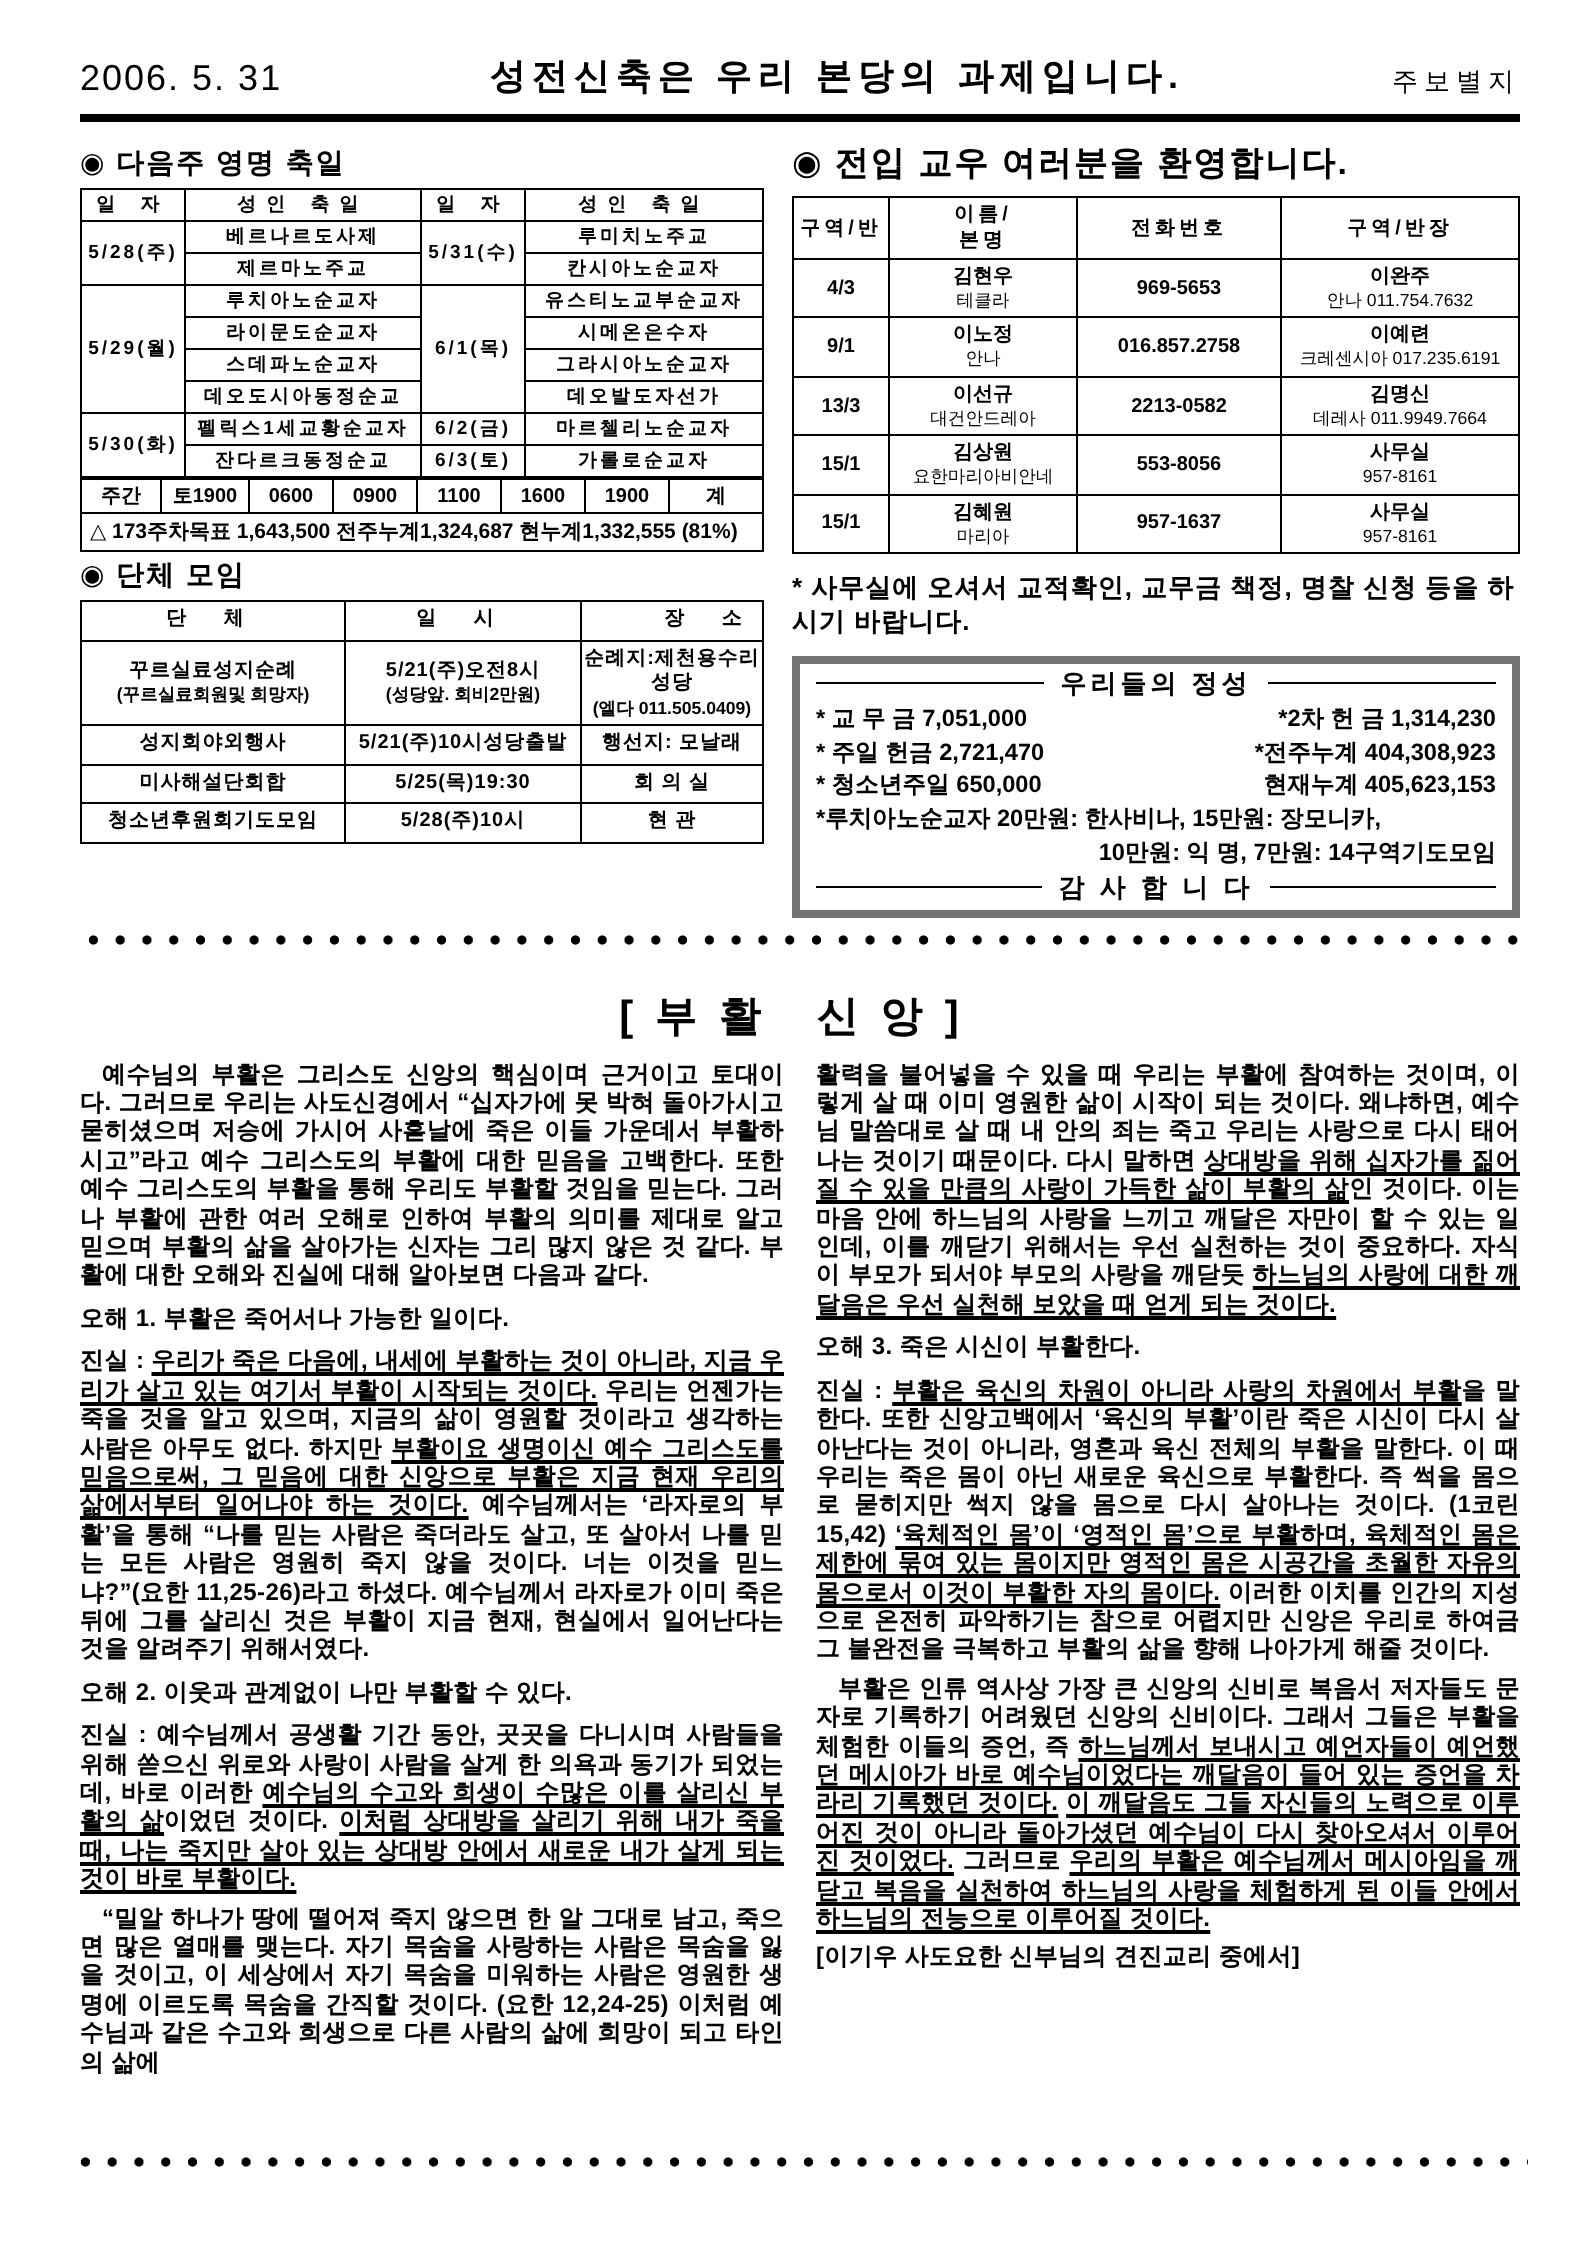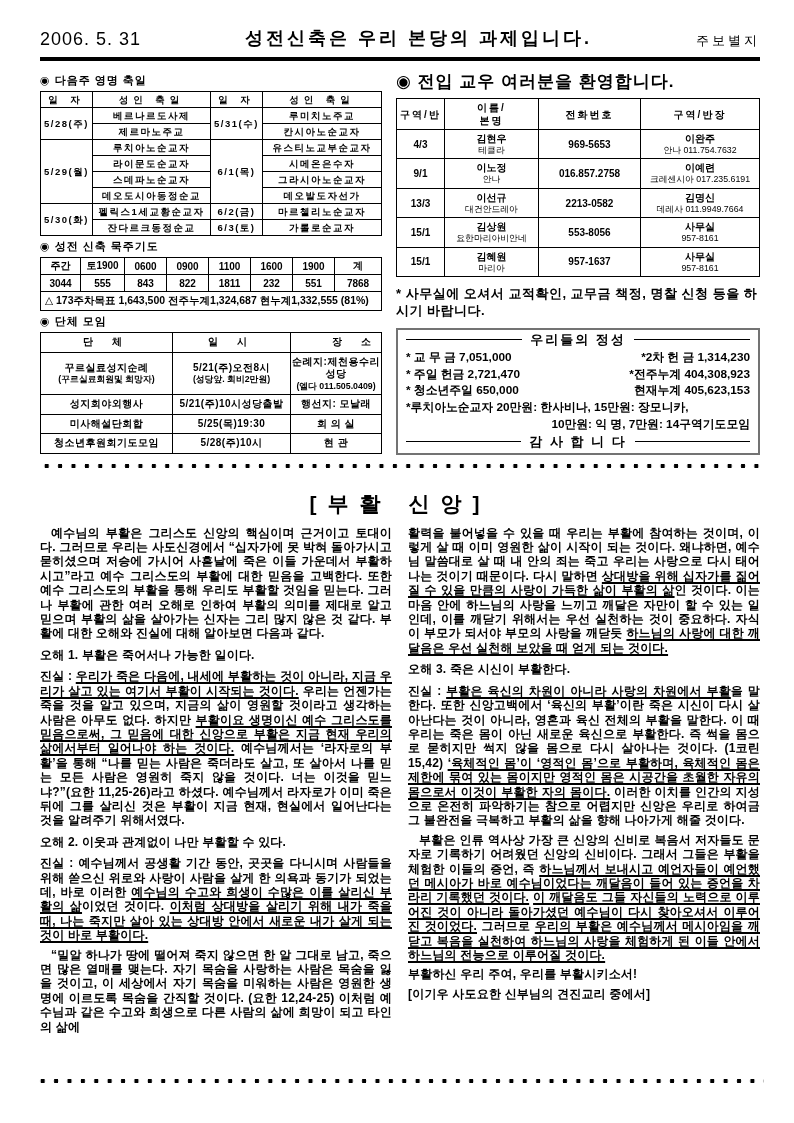--- a/index.html
+++ b/index.html
@@ -12,36 +12,36 @@
   
   .hdr{display:flex;align-items:flex-end;justify-content:space-between;
        border-bottom:4px solid #000;padding-bottom:7px;}
   .hdr .date{font-size:18px;letter-spacing:1px;}
   .hdr .title{font-size:18px;font-weight:bold;letter-spacing:3px;}
   .hdr .tag{font-size:13px;letter-spacing:3px;}
   
   .topsec{display:flex;gap:14px;margin-top:9px;}
   .colL{width:342px;flex:none;}
   .colR{flex:1;min-width:0;}
-  .sec-h{font-weight:bold;font-size:11px;margin:3px 0 3px;letter-spacing:1px;}
+  .sec-h{font-weight:bold;font-size:14px;margin:3px 0 3px;letter-spacing:1px;}
   .sec-h.big{font-size:17px;margin:0 0 5px;letter-spacing:1px;}
   table{border-collapse:collapse;width:100%;table-layout:fixed;}
   td,th{border:1.4px solid #000;text-align:center;vertical-align:middle;padding:1px 2px;overflow:hidden;}
   .feast td{font-size:9.5px;font-weight:bold;height:13px;letter-spacing:1.5px;line-height:1.05;}
   .feast td.hd{letter-spacing:5px;}
   .rosary td{font-size:10px;font-weight:bold;height:14px;padding:1px 1px;}
   .rosary td.note{text-align:left;font-size:10.5px;letter-spacing:0;padding:2px 4px;}
   .groups td{font-size:10px;font-weight:bold;padding:3px 1px;line-height:1.25;letter-spacing:0.5px;}
   .groups .sub{font-size:8.8px;letter-spacing:0;}
   .newc td{font-size:10px;font-weight:bold;padding:2px 1px;line-height:1.3;}
   .newc .sub{font-size:8.8px;font-weight:normal;letter-spacing:0;}
   .newc td.hd{font-size:10px;letter-spacing:2px;height:22px;}
   
   .note-txt{font-size:13px;font-weight:bold;margin:9px 0 8px;line-height:1.3;letter-spacing:0.5px;}
-  .offer{border:2px solid #737373;padding:1px 8px 2px;}
+  .offer{border:4px solid #737373;padding:1px 8px 2px;}
   .offer-cap{display:flex;align-items:center;gap:8px;font-weight:bold;font-size:13px;letter-spacing:2px;}
   .offer-cap .ln{flex:1;border-top:1.6px solid #000;height:0;}
   .offer-row{display:flex;justify-content:space-between;font-size:11.8px;font-weight:bold;line-height:1.42;}
   .offer-extra{font-size:11.8px;font-weight:bold;line-height:1.42;}
   .offer-extra.r{text-align:right;}
   
   .dots{height:8px;margin:7px 0 2px;
     background-image:radial-gradient(circle,#000 2.1px,rgba(0,0,0,0) 2.5px);
     background-size:13.4px 8px;background-position:left center;background-repeat:repeat-x;}
   .dots.bottom{position:absolute;left:36px;right:30px;bottom:38px;margin:0;}
@@ -118,21 +118,20 @@
               <td>마르첼리노순교자</td>
             </tr>
             <tr>
               <td>잔다르크동정순교</td>
               <td rowspan="1">6/3(토)</td>
               <td>가롤로순교자</td>
             </tr>
           </tbody>
       </table>
 
-      <div class="sec-h">◉ 성전 신축 묵주기도</div>
       <table class="rosary">
         <colgroup>
             <col style="width:40px">
             <col style="width:44px">
             <col style="width:42px">
             <col style="width:42px">
             <col style="width:42px">
             <col style="width:42px">
             <col style="width:42px">
             <col>
@@ -140,30 +139,20 @@
         <tbody>
             <tr>
               <td>주간</td>
               <td>토1900</td>
               <td>0600</td>
               <td>0900</td>
               <td>1100</td>
               <td>1600</td>
               <td>1900</td>
               <td>계</td>
-            </tr>
-            <tr>
-              <td>3044</td>
-              <td>555</td>
-              <td>843</td>
-              <td>822</td>
-              <td>1811</td>
-              <td>232</td>
-              <td>551</td>
-              <td>7868</td>
             </tr>
             <tr>
               <td class="note" colspan="8">△ 173주차목표 1,643,500 전주누계1,324,687 현누계1,332,555 (81%)</td>
             </tr>
           </tbody>
       </table>
 
       <div class="sec-h">◉ 단체 모임</div>
       <table class="groups">
         <colgroup>
@@ -360,19 +349,18 @@
         <p>진실 : <u>우리가 죽은 다음에, 내세에 부활하는 것이 아니라, 지금 우리가 살고 있는 여기서 부활이 시작되는 것이다.</u> 우리는 언젠가는 죽을 것을 알고 있으며, 지금의 삶이 영원할 것이라고 생각하는 사람은 아무도 없다. 하지만 <u>부활이요 생명이신 예수 그리스도를 믿음으로써, 그 믿음에 대한 신앙으로 부활은 지금 현재 우리의 삶에서부터 일어나야 하는 것이다.</u> 예수님께서는 ‘라자로의 부활’을 통해 “나를 믿는 사람은 죽더라도 살고, 또 살아서 나를 믿는 모든 사람은 영원히 죽지 않을 것이다. 너는 이것을 믿느냐?”(요한 11,25-26)라고 하셨다. 예수님께서 라자로가 이미 죽은 뒤에 그를 살리신 것은 부활이 지금 현재, 현실에서 일어난다는 것을 알려주기 위해서였다.</p>
         <p class="ah ">오해 2. 이웃과 관계없이 나만 부활할 수 있다.</p>
         <p>진실 : 예수님께서 공생활 기간 동안, 곳곳을 다니시며 사람들을 위해 쏟으신 위로와 사랑이 사람을 살게 한 의욕과 동기가 되었는데, 바로 이러한 <u>예수님의 수고와 희생이 수많은 이를 살리신 부활의 삶</u>이었던 것이다. <u>이처럼 상대방을 살리기 위해 내가 죽을 때, 나는 죽지만 살아 있는 상대방 안에서 새로운 내가 살게 되는 것이 바로 부활이다.</u></p>
         <p class="ind">“밀알 하나가 땅에 떨어져 죽지 않으면 한 알 그대로 남고, 죽으면 많은 열매를 맺는다. 자기 목숨을 사랑하는 사람은 목숨을 잃을 것이고, 이 세상에서 자기 목숨을 미워하는 사람은 영원한 생명에 이르도록 목숨을 간직할 것이다. (요한 12,24-25) 이처럼 예수님과 같은 수고와 희생으로 다른 사람의 삶에 희망이 되고 타인의 삶에</p>
       </div>
     <div class="art-col">
         <p>활력을 불어넣을 수 있을 때 우리는 부활에 참여하는 것이며, 이렇게 살 때 이미 영원한 삶이 시작이 되는 것이다. 왜냐하면, 예수님 말씀대로 살 때 내 안의 죄는 죽고 우리는 사랑으로 다시 태어나는 것이기 때문이다. 다시 말하면 <u>상대방을 위해 십자가를 짊어질 수 있을 만큼의 사랑이 가득한 삶이 부활의 삶</u>인 것이다. 이는 마음 안에 하느님의 사랑을 느끼고 깨달은 자만이 할 수 있는 일인데, 이를 깨닫기 위해서는 우선 실천하는 것이 중요하다. 자식이 부모가 되서야 부모의 사랑을 깨닫듯 <u>하느님의 사랑에 대한 깨달음은 우선 실천해 보았을 때 얻게 되는 것이다.</u></p>
         <p class="ah ">오해 3. 죽은 시신이 부활한다.</p>
         <p>진실 : <u>부활은 육신의 차원이 아니라 사랑의 차원에서 부활</u>을 말한다. 또한 신앙고백에서 ‘육신의 부활’이란 죽은 시신이 다시 살아난다는 것이 아니라, 영혼과 육신 전체의 부활을 말한다. 이 때 우리는 죽은 몸이 아닌 새로운 육신으로 부활한다. 즉 썩을 몸으로 묻히지만 썩지 않을 몸으로 다시 살아나는 것이다. (1코린 15,42) <u>‘육체적인 몸’이 ‘영적인 몸’으로 부활하며, 육체적인 몸은 제한에 묶여 있는 몸이지만 영적인 몸은 시공간을 초월한 자유의 몸으로서 이것이 부활한 자의 몸이다.</u> 이러한 이치를 인간의 지성으로 온전히 파악하기는 참으로 어렵지만  신앙은 우리로 하여금 그 불완전을 극복하고 부활의 삶을 향해 나아가게 해줄 것이다.</p>
         <p class="ind">부활은 인류 역사상 가장 큰 신앙의 신비로 복음서 저자들도 문자로 기록하기 어려웠던 신앙의 신비이다. 그래서 그들은 부활을 체험한 이들의 증언, 즉 <u>하느님께서 보내시고 예언자들이 예언했던 메시아가 바로 예수님이었다는 깨달음이 들어 있는 증언을 차라리 기록했던 것이다.</u> <u>이 깨달음도 그들 자신들의 노력으로 이루어진 것이 아니라 돌아가셨던 예수님이 다시 찾아오셔서 이루어진 것이었다.</u> 그러므로 <u>우리의 부활은 예수님께서 메시아임을 깨닫고 복음을 실천하여 하느님의 사랑을 체험하게 된 이들 안에서 하느님의 전능으로 이루어질 것이다.</u></p>
-        <p>부활하신 우리 주여, 우리를 부활시키소서!</p>
         <p>[이기우 사도요한 신부님의 견진교리 중에서]</p>
       </div>
   </div>
 
   <div class="dots bottom"></div>
 </div>
 
 </body></html>

